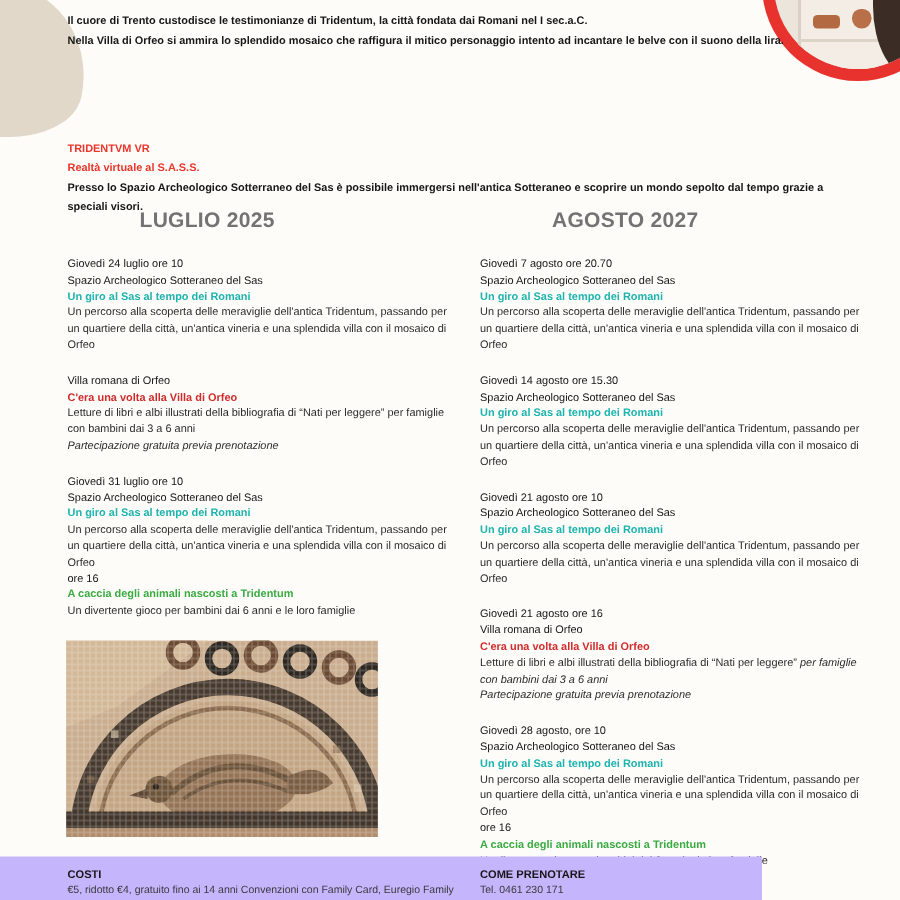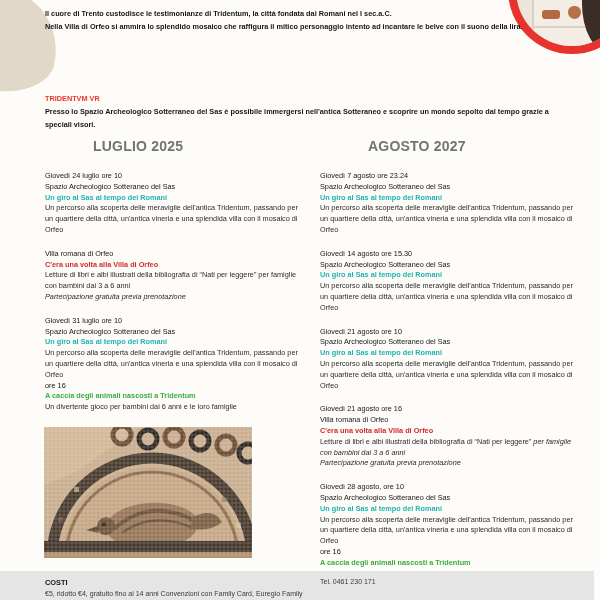--- a/index.html
+++ b/index.html
@@ -52,21 +52,21 @@
   .seg-bold{font-weight:normal;color:#161616;}
   .seg-teal{font-weight:bold;color:#1db3af;margin-top:12px;}
   .seg-red{font-weight:bold;color:#cf2b2b;}
   .seg-green{font-weight:bold;color:#3aab42;}
   .seg-body{color:#2b2b2b;}
   .seg-italic{font-style:italic;color:#2b2b2b;}
   
   .mosaic{position:absolute;left:44px;top:427px;width:208px;height:131px;}
   .mosaic svg{display:block;}
   
-  .footer{position:absolute;left:0;top:571px;width:594px;height:29px;background:#e5e5e5;}
+  .footer{position:absolute;left:0;top:571px;width:508px;height:29px;background:#c4b5fd;}
   .f-col{position:absolute;top:7px;}
   .f-left{left:45px;width:260px;}
   .f-right{left:320px;width:250px;}
   .f-title{margin:0 0 3px 0;font-size:7.4px;font-weight:bold;color:#161616;}
   .f-line{margin:0;font-size:7px;color:#3a3a3a;}
 </style>
 </head>
 <body>
 
 <div class="page">
@@ -86,20 +86,21 @@
     </div>
   </div>
 
   <div class="intro">
     <p>Il cuore di Trento custodisce le testimonianze di Tridentum, la città fondata dai Romani nel I sec.a.C.</p>
     <p>Nella Villa di Orfeo si ammira lo splendido mosaico che raffigura il mitico personaggio intento ad incantare le belve con il suono della lira.</p>
   </div>
 
   <div class="vr">
     <p class="vr-title">TRIDENTVM VR</p>
+    <p class="vr-sub">Realtà virtuale al S.A.S.S.</p>
     <p class="vr-desc">Presso lo Spazio Archeologico Sotterraneo del Sas è possibile immergersi nell'antica Sotteraneo e scoprire un mondo sepolto dal tempo grazie a speciali visori.</p>
   </div>
 
   <div class="col col-left">
       <h2 class="col-heading">LUGLIO 2025</h2>
       <div class="event">
         <p class="ev-line"><span class="seg-bold">Giovedì 24  luglio ore 10</span></p>
         <p class="ev-line"><span class="seg-bold">Spazio Archeologico Sotteraneo del Sas</span></p>
         <p class="ev-line"><span class="seg-teal">Un giro al Sas al tempo dei Romani</span></p>
         <p class="ev-line"><span class="seg-body">Un percorso alla scoperta delle meraviglie dell'antica Tridentum, passando per un quartiere della città, un'antica vineria e una splendida villa con il mosaico di Orfeo</span></p>
@@ -116,21 +117,21 @@
         <p class="ev-line"><span class="seg-teal">Un giro al Sas al tempo dei Romani</span></p>
         <p class="ev-line"><span class="seg-body">Un percorso alla scoperta delle meraviglie dell'antica Tridentum, passando per un quartiere della città, un'antica vineria e una splendida villa con il mosaico di Orfeo</span></p>
         <p class="ev-line"><span class="seg-bold">ore 16</span></p>
         <p class="ev-line"><span class="seg-green">A caccia degli animali nascosti a Tridentum</span></p>
         <p class="ev-line"><span class="seg-body">Un divertente gioco per bambini dai 6 anni e le loro famiglie</span></p>
       </div>
     </div>
   <div class="col col-right">
       <h2 class="col-heading">AGOSTO 2027</h2>
       <div class="event">
-        <p class="ev-line"><span class="seg-bold">Giovedì 7 agosto ore 23.24</span></p>
+        <p class="ev-line"><span class="seg-bold">Giovedì 7 agosto ore 20.70</span></p>
         <p class="ev-line"><span class="seg-bold">Spazio Archeologico Sotteraneo del Sas</span></p>
         <p class="ev-line"><span class="seg-teal">Un giro al Sas al tempo dei Romani</span></p>
         <p class="ev-line"><span class="seg-body">Un percorso alla scoperta delle meraviglie dell'antica Tridentum, passando per un quartiere della città, un'antica vineria e una splendida villa con il mosaico di Orfeo</span></p>
       </div>
       <div class="event">
         <p class="ev-line"><span class="seg-bold">Giovedì 14 agosto ore 15.30</span></p>
         <p class="ev-line"><span class="seg-bold">Spazio Archeologico Sotteraneo  del Sas</span></p>
         <p class="ev-line"><span class="seg-teal">Un giro al Sas al tempo dei Romani</span></p>
         <p class="ev-line"><span class="seg-body">Un percorso alla scoperta delle meraviglie dell'antica Tridentum, passando per un quartiere della città, un'antica vineria e una splendida villa con il mosaico di Orfeo</span></p>
       </div>
@@ -201,17 +202,18 @@
       <rect width="208" height="131" fill="url(#grid)"></rect>
     </svg>
   </div>
 
   <div class="footer">
     <div class="f-col f-left">
       <p class="f-title">COSTI</p>
       <p class="f-line">€5, ridotto €4, gratuito fino ai 14 anni Convenzioni con Family Card, Euregio Family</p>
     </div>
     <div class="f-col f-right">
+      <p class="f-title">COME PRENOTARE</p>
       <p class="f-line">Tel. 0461 230 171</p>
     </div>
   </div>
 
 </div>
 
 </body></html>

